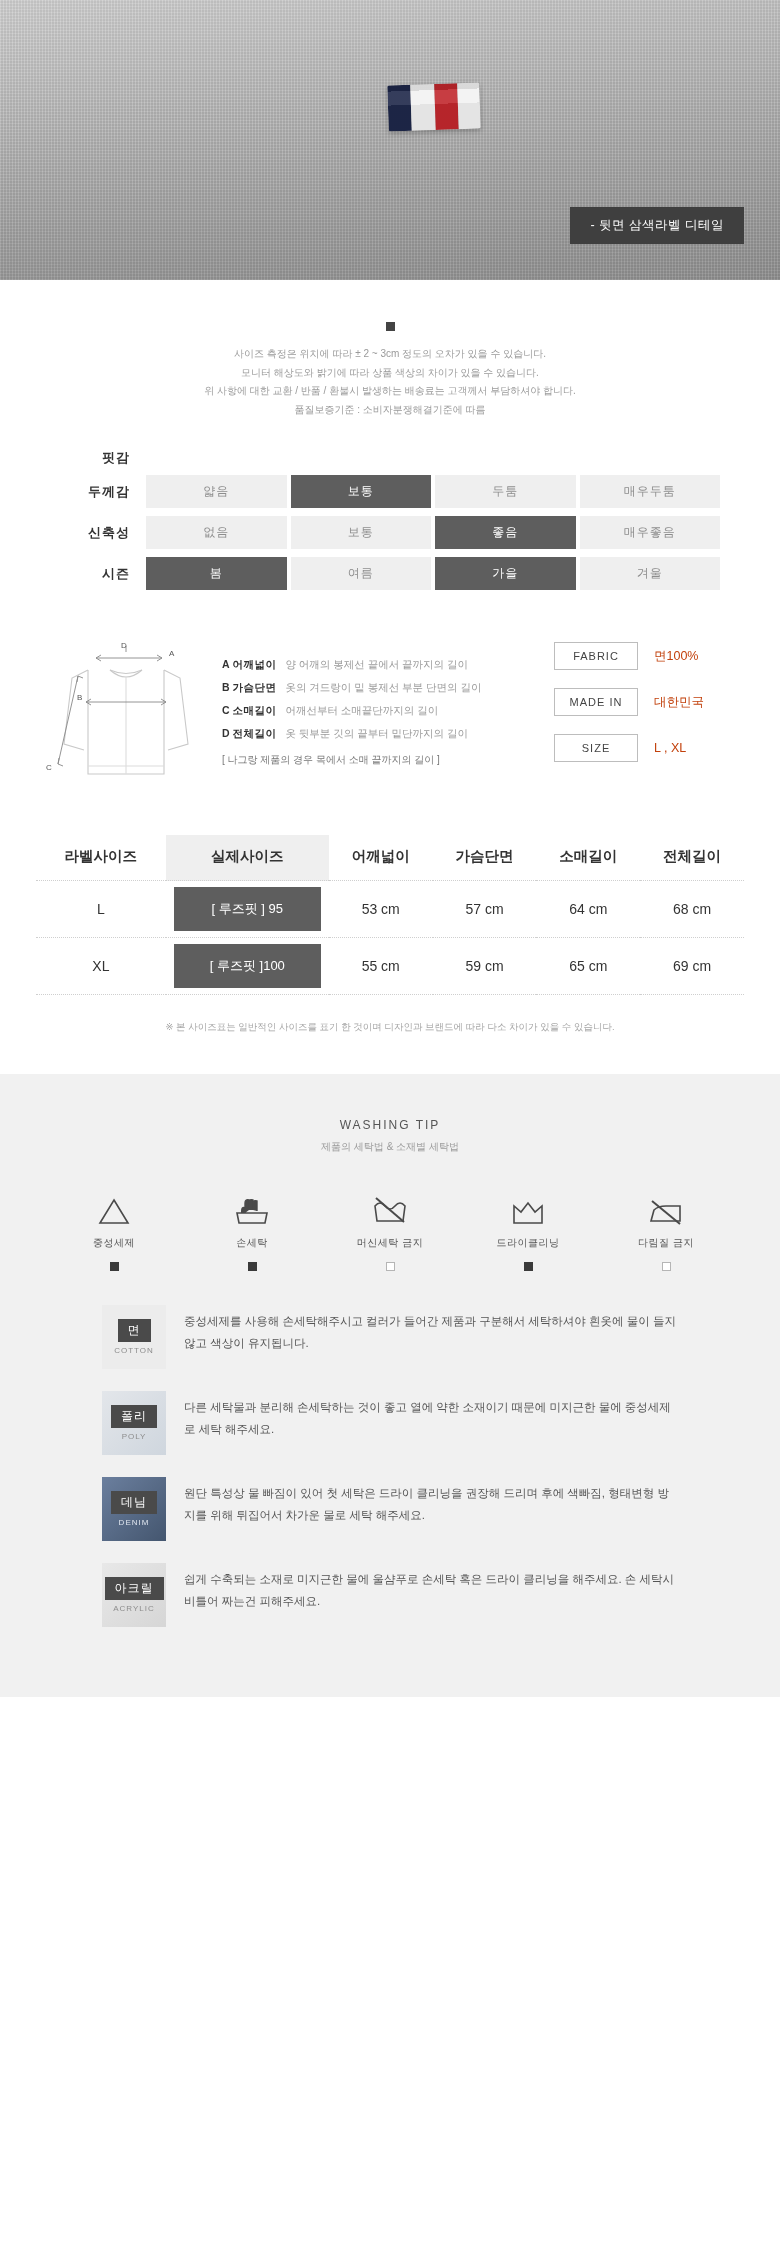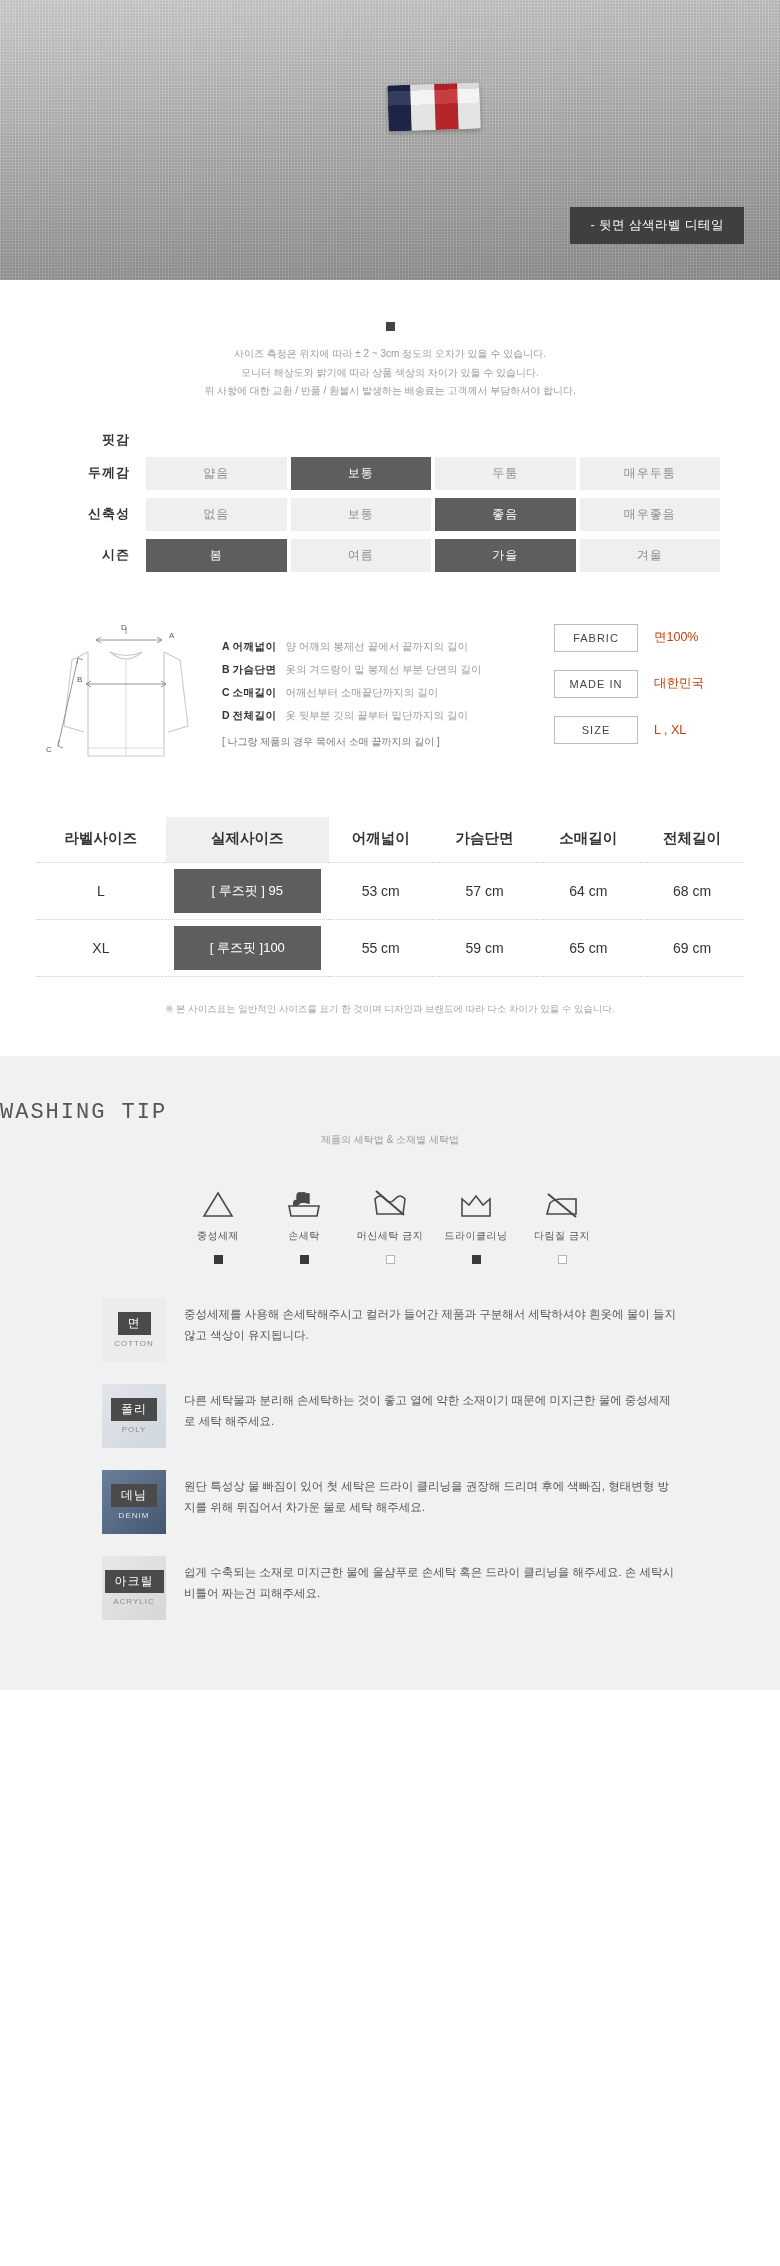--- a/index.html
+++ b/index.html
@@ -123,24 +123,24 @@
     display: block; background: #5e5e5e; color: #fff; font-size: 13px;
     padding: 13px 0; margin: 6px 8px;
   }
   .size-table th.real-h { background: #efefef; }
   .size-note {
     text-align: center; font-size: 9.5px; color: #a6a6a6; margin: 26px 0 40px;
   }
 
   
   .washing { background: #f1f1f1; padding: 44px 0 48px; }
-  .wash-title { font-size: 22px; letter-spacing: 2px; color: #555; font-family: Liberation Mono, monospace; }
+  .wash-title { text-align: center; font-size: 12px; letter-spacing: 2px; color: #555; }
   .wash-sub { text-align: center; font-size: 10px; color: #9a9a9a; margin-top: 8px; }
 
-  .wash-icons { display: flex; justify-content: center; margin-top: 36px; }
+  .wash-icons { display: flex; justify-content: center; gap: 52px; margin-top: 36px; }
   .wash-icon { width: 86px; text-align: center; }
   .wash-icon .glyph { height: 36px; display: flex; align-items: flex-end; justify-content: center; }
   .wash-icon .cap { font-size: 10px; color: #555; margin-top: 10px; letter-spacing: 0.5px; }
   .wash-icon .chip { width: 9px; height: 9px; margin: 12px auto 0; }
   .chip.filled { background: #3a3a3a; }
   .chip.empty { background: #fff; border: 1px solid #b5b5b5; }
 
   .tips { margin: 34px auto 0; width: 576px; }
   .tip { display: flex; align-items: flex-start; margin-bottom: 22px; }
   .tip-swatch {
@@ -180,20 +180,21 @@
     </div>
     <div class="hero-caption">- 뒷면 삼색라벨 디테일</div>
   </div>
 
   <div class="info-section">
     <div class="sq-mark"></div>
     <div class="info-lines">
       <div>사이즈 측정은 위치에 따라 ± 2 ~ 3cm 정도의 오차가 있을 수 있습니다.</div>
       <div>모니터 해상도와 밝기에 따라 상품 색상의 차이가 있을 수 있습니다.</div>
       <div>위 사항에 대한 교환 / 반품 / 환불시 발생하는 배송료는 고객께서 부담하셔야 합니다.</div>
+      <div>품질보증기준 : 소비자분쟁해결기준에 따름</div>
     </div>
   </div>
 
   <div class="attrs">
 
     <div class="attr-row">
       <div class="attr-label">핏감</div>
     </div>
 
     <div class="attr-row">

